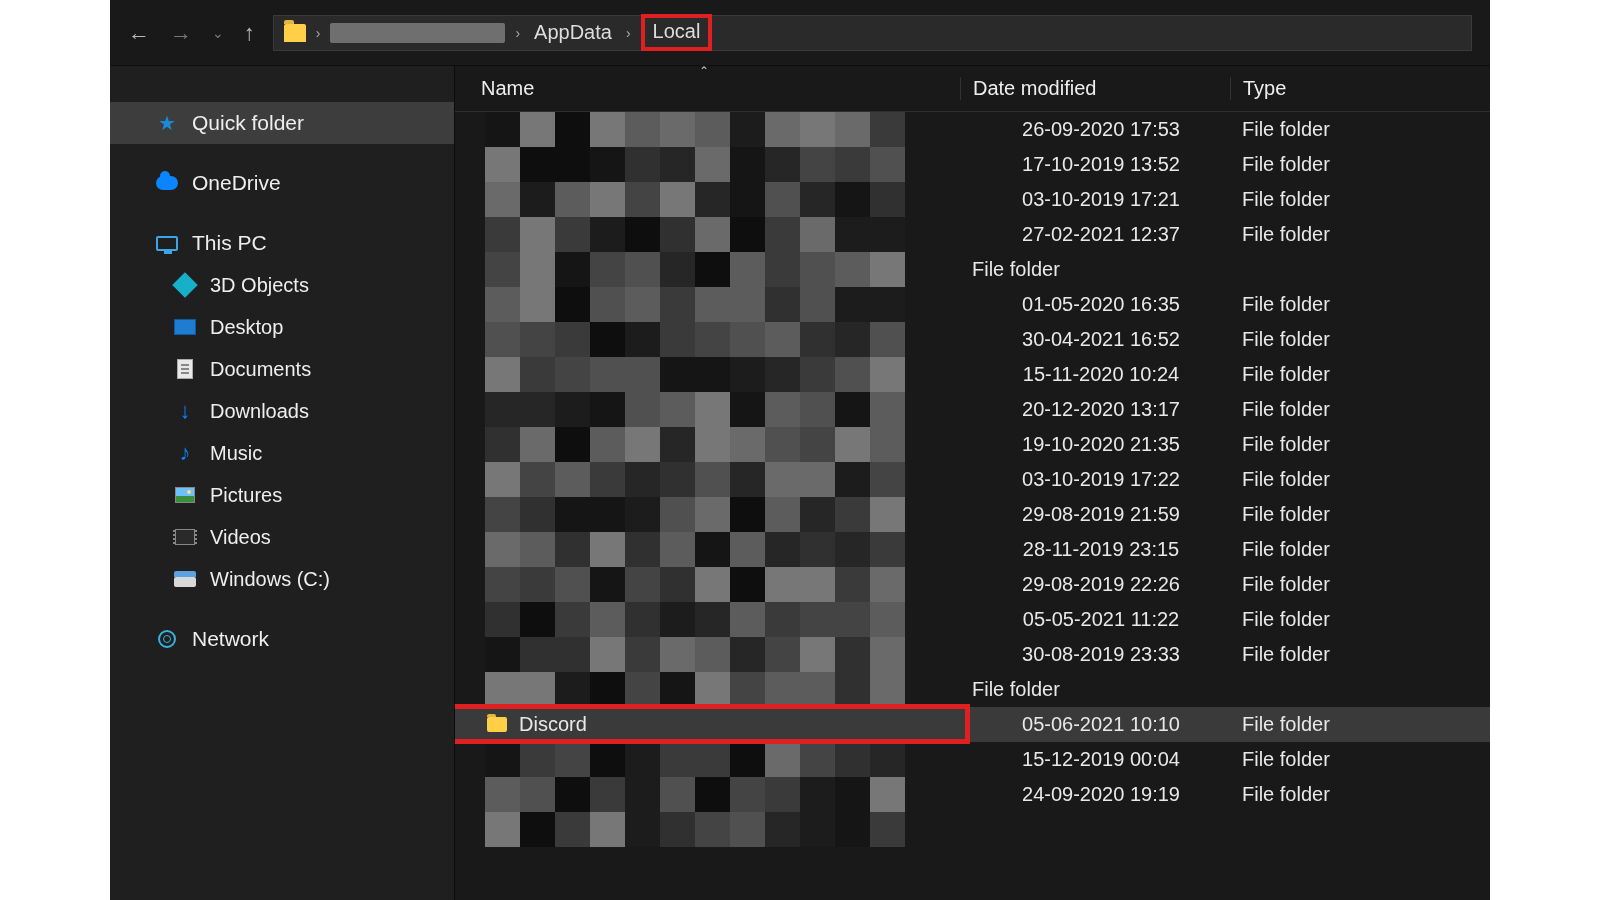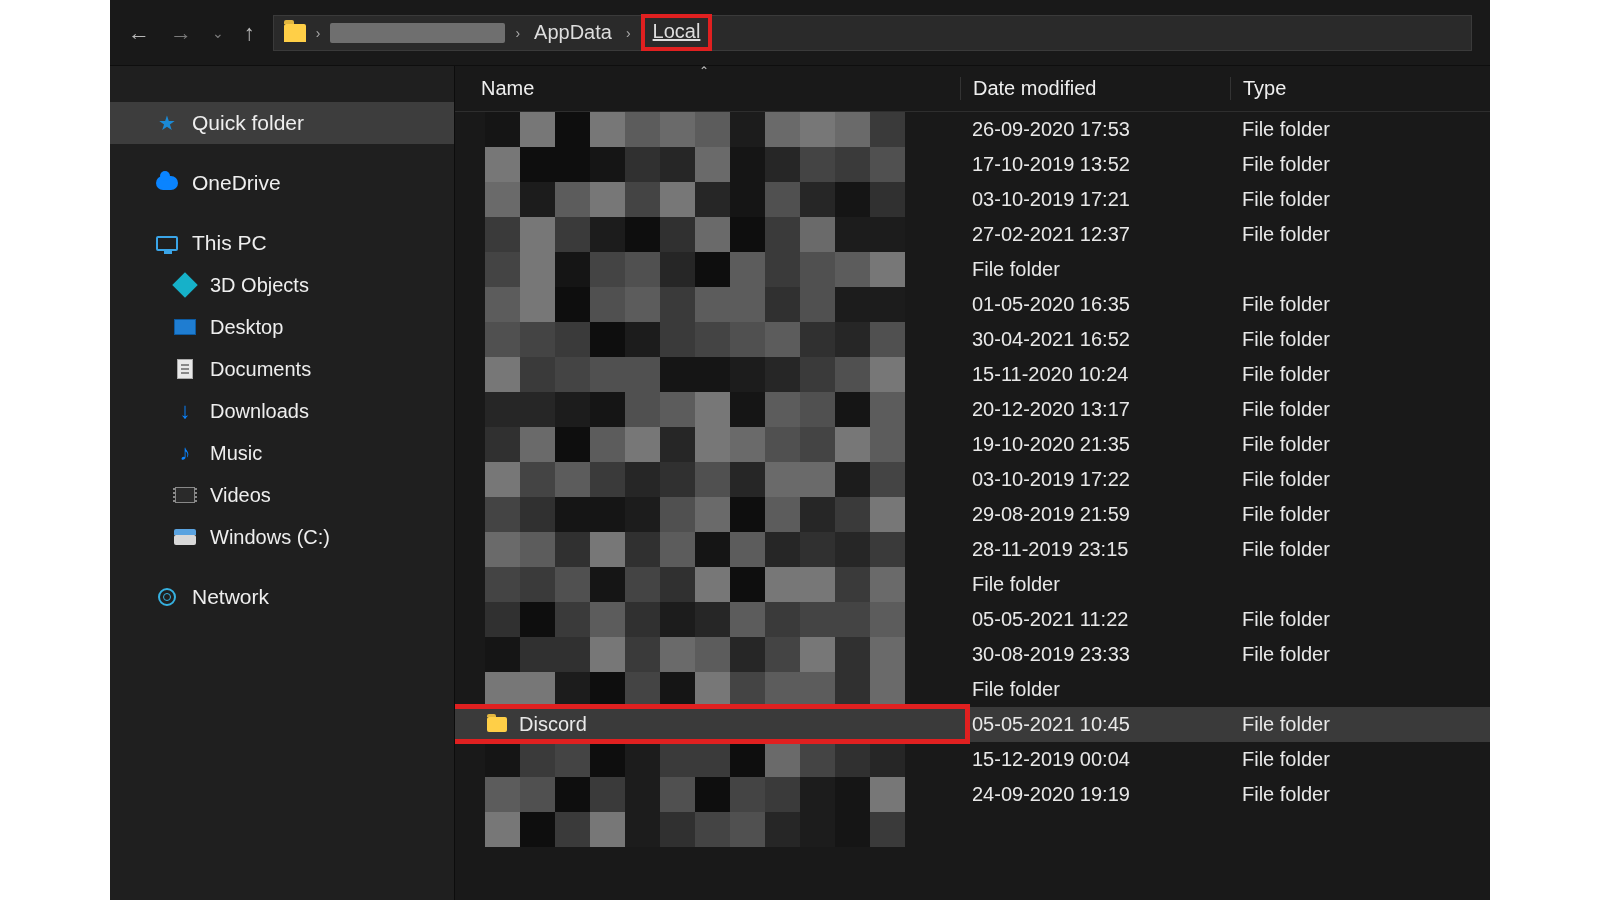--- a/index.html
+++ b/index.html
@@ -50,21 +50,21 @@
   .folder-ico {
     width: 22px; height: 18px; background: #ffcf47;
     border-radius: 2px 2px 0 0; position: relative;
   }
   .folder-ico::before {
     content: ''; position: absolute; top: -4px; left: 0; width: 10px; height: 4px;
     background: #e2b63f; border-radius: 2px 2px 0 0;
   }
   .redacted-bar { height: 20px; background: #6f6f6f; border-radius: 2px; }
   .crumb { padding: 2px 4px; }
-  .highlight-box { border: 4px solid #e02020; padding: 2px 8px 4px 8px; background: transparent; text-decoration: underline; }
+  .highlight-box { border: 4px solid #e02020; padding: 2px 8px 4px 8px; background: transparent; }
 
   
   .split { flex: 1; display: flex; overflow: hidden; }
   .sidebar {
     width: 345px;
     background: #1f1f1f;
     border-right: 1px solid #0c0c0c;
     padding-top: 36px;
   }
   .side-item {
@@ -108,21 +108,21 @@
   .col-date { width: 270px; padding-left: 12px; border-left:1px solid #333; }
   .col-type { flex:1; padding-left: 12px; border-left:1px solid #333; }
   .sort-caret {
     position:absolute; left: 244px; top: -2px; font-size: 12px; color:#bbb;
   }
   .rows { flex:1; overflow:hidden; position: relative; }
   .row {
     height: 35px; display:flex; align-items:center; font-size:20px; color:#e8e8e8;
   }
   .row .c-name { width: 505px; padding-left: 32px; display:flex; align-items:center; gap: 12px; }
-  .row .c-date { width: 270px; padding-left: 12px; }
+  .row .c-date { width: 270px; padding-left: 12px; text-align: center; }
   .row .c-type { flex:1; padding-left: 12px; }
   .row.sel { background: #3a3a3a; }
   .pixelated {
     position:absolute; left: 30px; top: 0; width: 440px; height: 100%;
     background:
      repeating-linear-gradient(90deg, rgba(0,0,0,0) 0 35px, rgba(0,0,0,0) 35px),
      repeating-linear-gradient(0deg, rgba(0,0,0,0) 0 35px, rgba(0,0,0,0) 35px);
   }
   .pixelated .tile {
     position:absolute; width:35px; height:35px;
@@ -199,20 +199,26 @@
             </span>
             <span>Documents</span>
           </div>
           <div class="side-item indent">
             <span class="ico ico-dl">↓</span>
             <span>Downloads</span>
           </div>
           <div class="side-item indent">
             <span class="ico ico-music">♪</span>
             <span>Music</span>
+          </div>
+          <div class="side-item indent">
+            <span class="ico">
+              <span class="ico-pic"></span>
+            </span>
+            <span>Pictures</span>
           </div>
           <div class="side-item indent">
             <span class="ico">
               <span class="ico-vid"></span>
             </span>
             <span>Videos</span>
           </div>
           <div class="side-item indent">
             <span class="ico">
               <span class="ico-drive"></span>
@@ -537,20 +543,21 @@
             <div class="c-date">29-08-2019 21:59</div>
             <div class="c-type">File folder</div>
           </div>
           <div class="row">
             <div class="c-name"></div>
             <div class="c-date">28-11-2019 23:15</div>
             <div class="c-type">File folder</div>
           </div>
           <div class="row">
             <div class="c-name"></div>
+            <div class="c-date">29-08-2019 22:26</div>
             <div class="c-type">File folder</div>
           </div>
           <div class="row">
             <div class="c-name"></div>
             <div class="c-date">05-05-2021 11:22</div>
             <div class="c-type">File folder</div>
           </div>
           <div class="row">
             <div class="c-name"></div>
             <div class="c-date">30-08-2019 23:33</div>
@@ -558,21 +565,21 @@
           </div>
           <div class="row">
             <div class="c-name"></div>
             <div class="c-type">File folder</div>
           </div>
           <div class="row sel">
             <div class="c-name">
               <span class="folder-sm"></span>
               <span>Discord</span>
             </div>
-            <div class="c-date">05-05-2021 10:45</div>
+            <div class="c-date">05-06-2021 10:10</div>
             <div class="c-type">File folder</div>
           </div>
           <div class="row-highlight-box" style="top: 592px;"></div>
           <div class="row">
             <div class="c-name"></div>
             <div class="c-date">15-12-2019 00:04</div>
             <div class="c-type">File folder</div>
           </div>
           <div class="row">
             <div class="c-name"></div>

